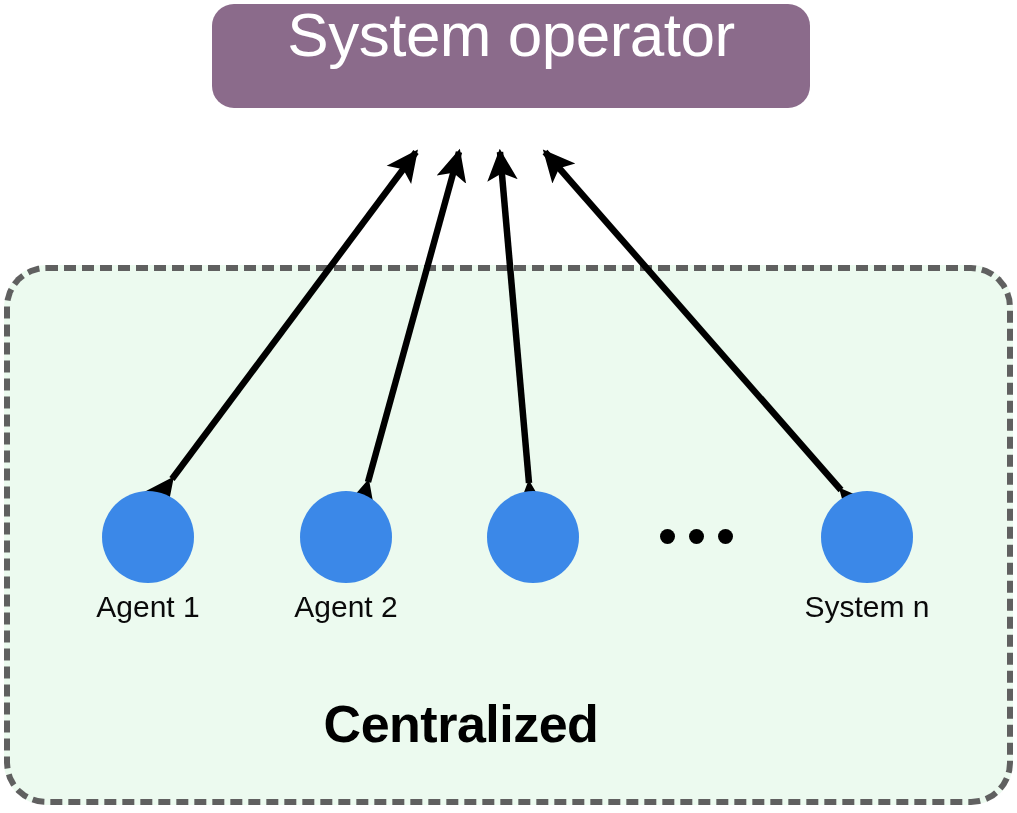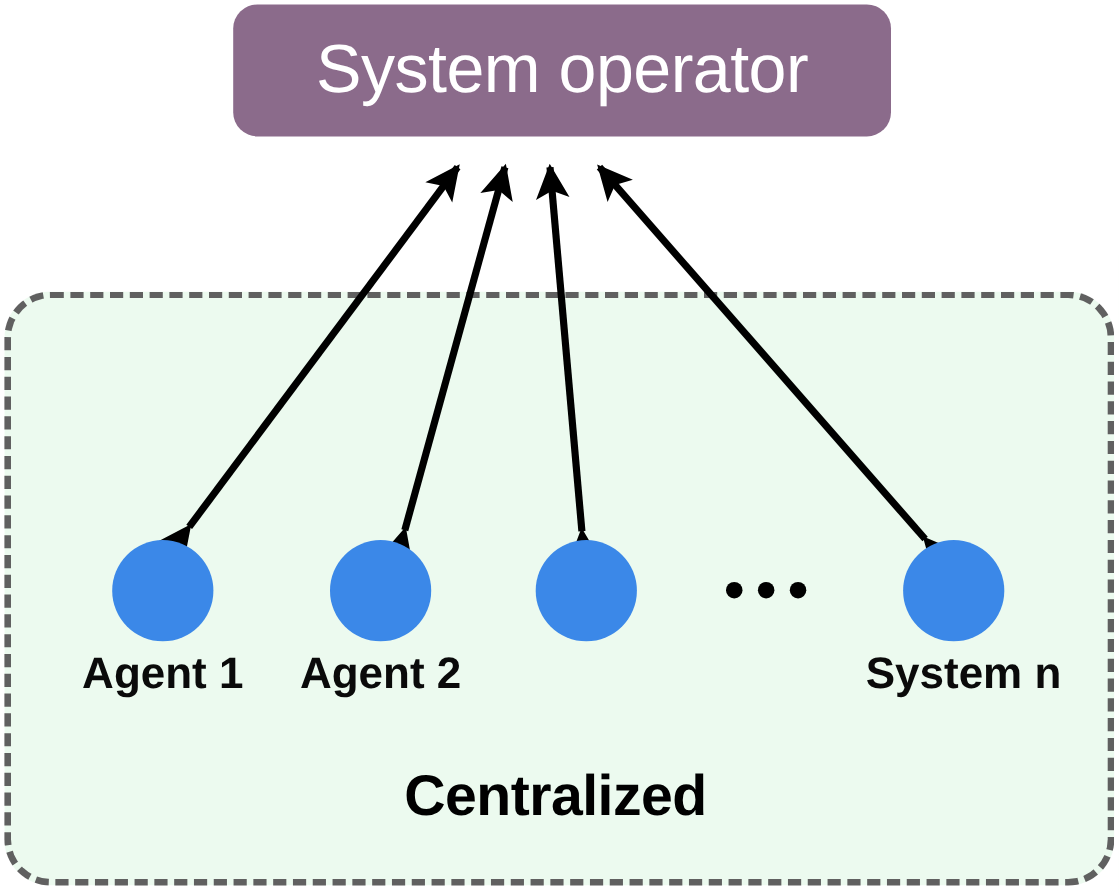--- a/index.html
+++ b/index.html
@@ -18,25 +18,24 @@
     background: #ffffff;
     overflow: hidden;
   }
 
   
   .operator-box {
     position: absolute;
     left: 212px;
     top: 4px;
     width: 598px;
-    height: 120px;
+    height: 104px;
     background: #8b6b8b;
     border-radius: 22px;
     display: flex;
-    align-items: center;
     justify-content: center;
     box-sizing: border-box;
   }
   .operator-label {
     color: #ffffff;
     font-size: 62px;
     font-weight: 400;
     line-height: 1;
     letter-spacing: -0.5px;
     white-space: nowrap;
@@ -73,22 +72,22 @@
   }
   .agent-circle {
     width: 92px;
     height: 92px;
     border-radius: 50%;
     background: #3b88e8;
     margin: 0 auto;
   }
   .agent-label {
     margin-top: 8px;
-    font-size: 40px;
-    font-weight: 700;
+    font-size: 30px;
+    font-weight: 400;
     color: #0a0a0a;
     line-height: 1.05;
     white-space: nowrap;
   }
   .agent-1 { left: 68px;  top: 491px; }
   .agent-2 { left: 266px; top: 491px; }
   .agent-3 { left: 453px; top: 491px; }
   .agent-n { left: 787px; top: 491px; }
 
   
@@ -111,21 +110,20 @@
   .group-caption {
     position: absolute;
     left: 0;
     top: 694px;
     width: 922px;
     text-align: center;
     font-size: 52px;
     font-weight: 700;
     color: #000000;
     letter-spacing: -0.5px;
-    margin-left: 44px;
   }
 </style>
 </head>
 <body>
 
 <div id="diagram-root">
 
   <div class="operator-box">
     <span class="operator-label">System operator</span>
   </div>

